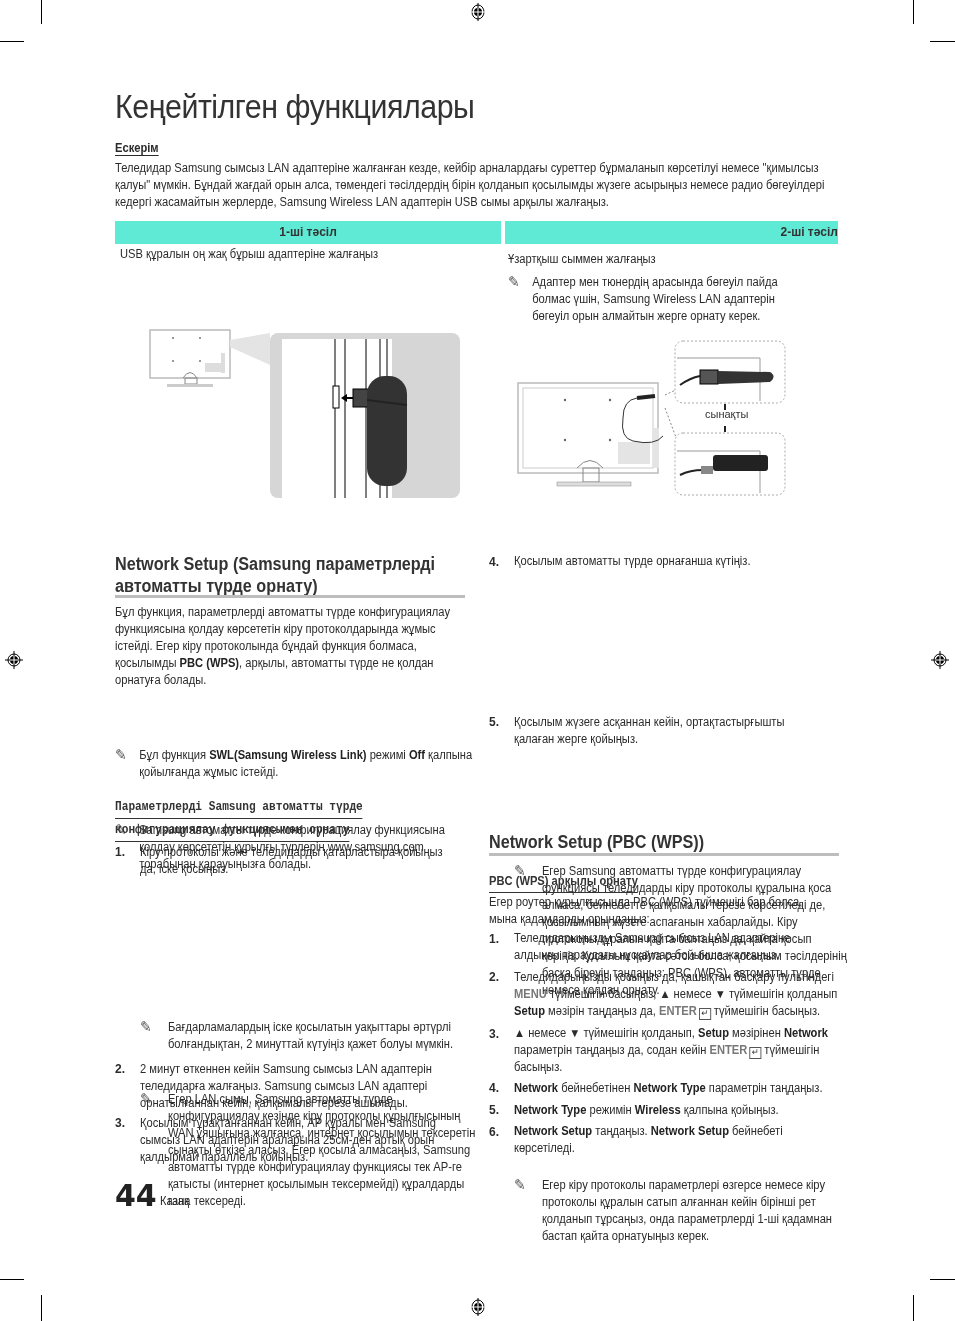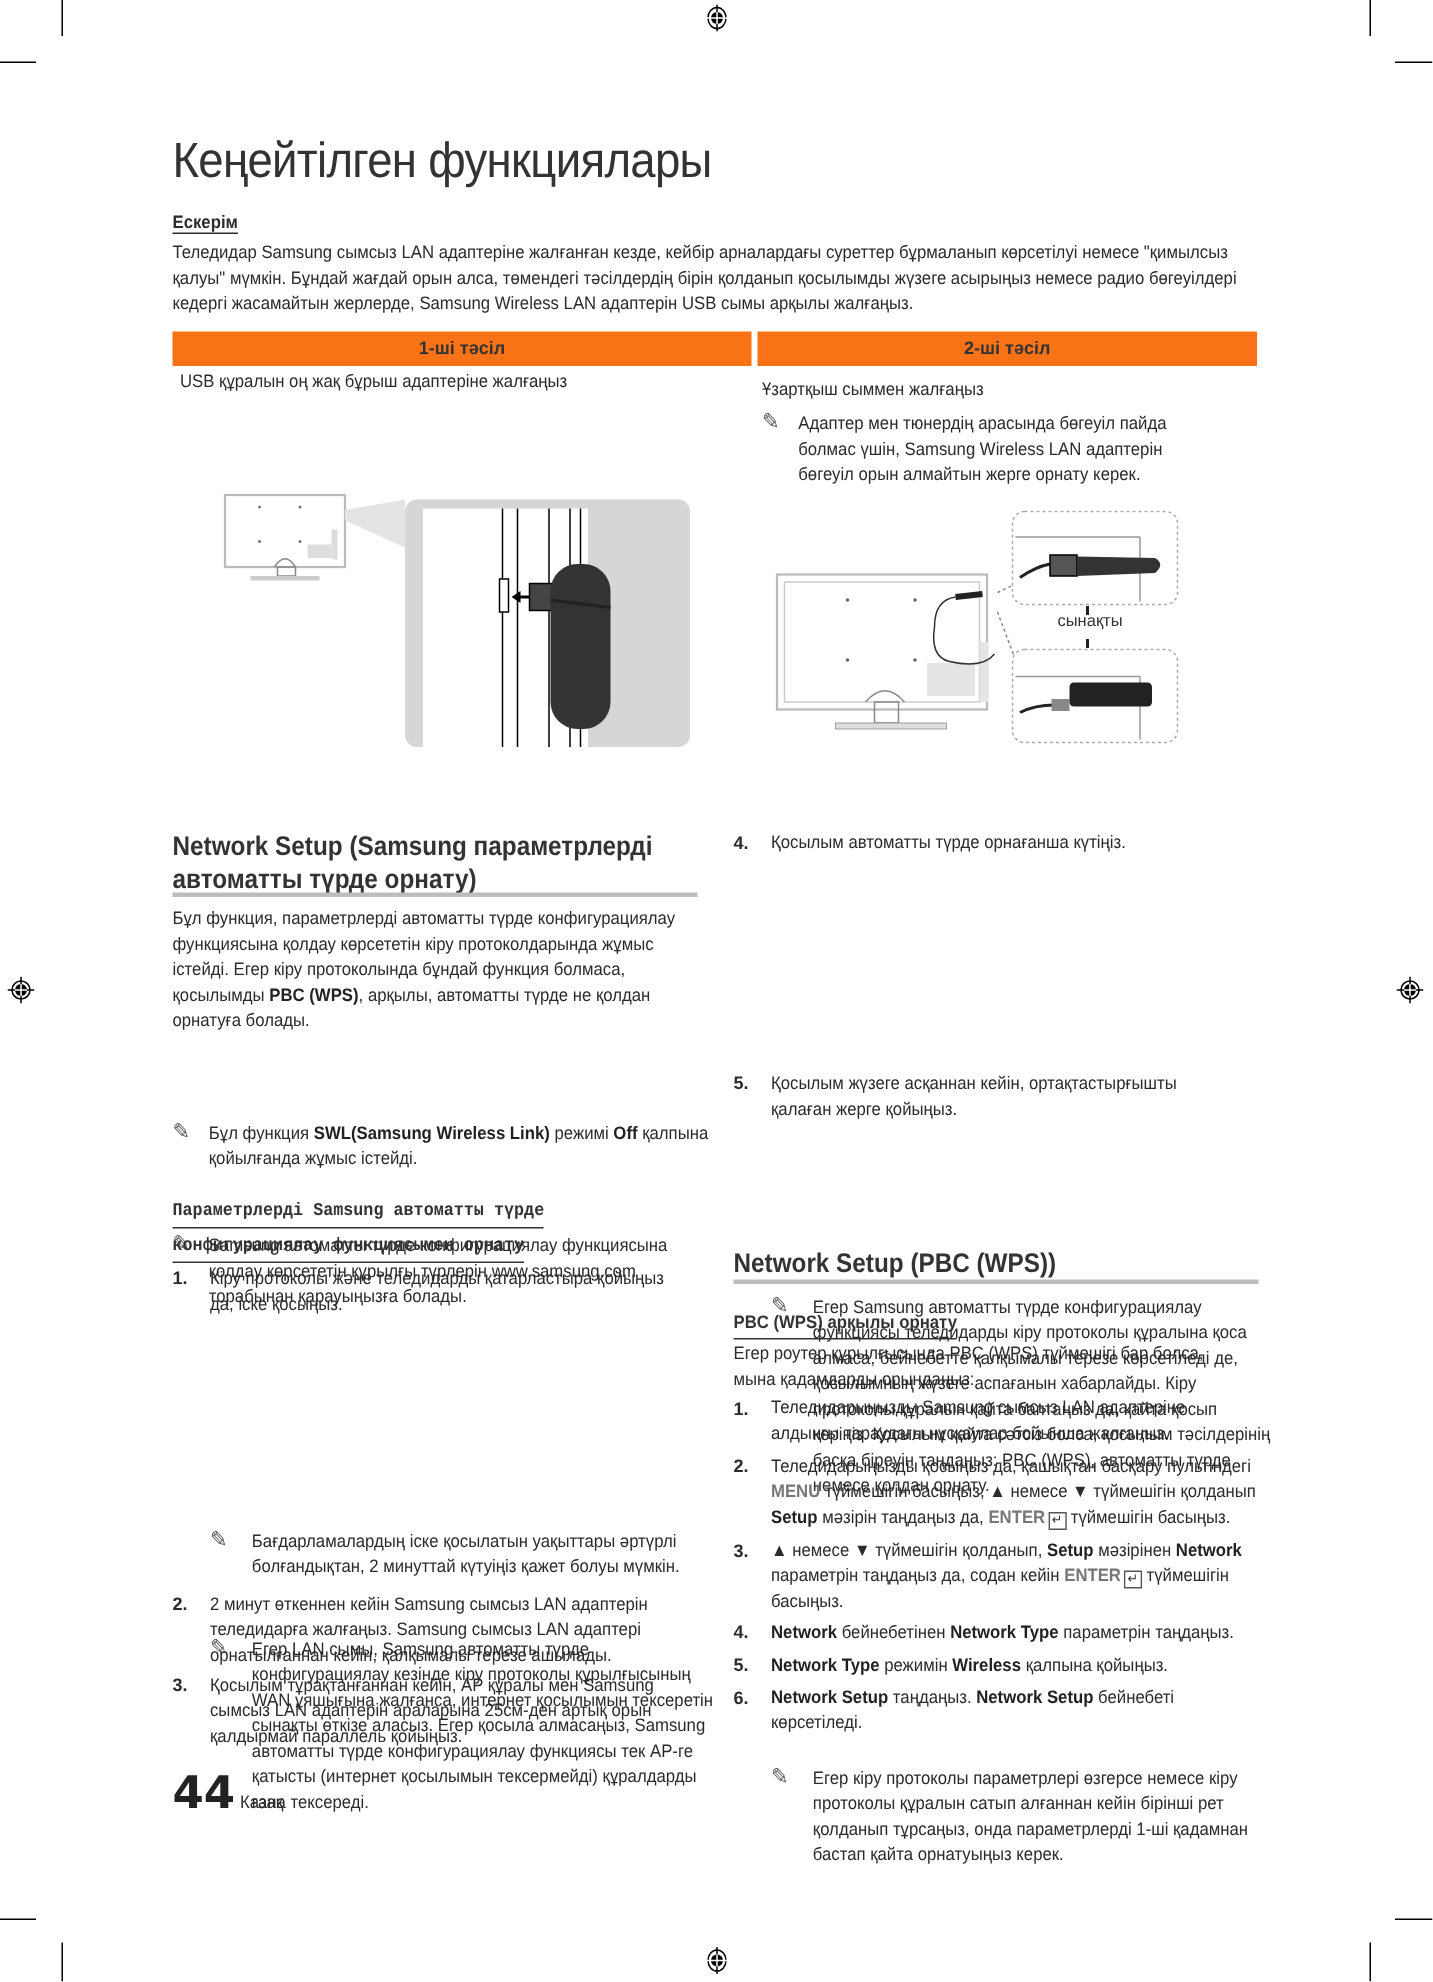--- a/index.html
+++ b/index.html
@@ -6,21 +6,21 @@
   body { width:955px; height:1321px; position:relative; overflow:hidden;
          font-family:"Liberation Sans", sans-serif; color:#2b2b2b; }
   .abs { position:absolute; }
   .crop-v { position:absolute; width:1px; background:#000; }
   .crop-h { position:absolute; height:1px; background:#000; }
   .reg { position:absolute; width:18px; height:18px; }
   .title { left:115px; top:88px; font-size:33px; font-weight:normal; color:#333;
            letter-spacing:-0.5px; transform:scaleX(0.92); transform-origin:left top; margin:0; }
   .small { font-size:12px; line-height:17px; transform:scaleX(0.93); transform-origin:left top; }
   .note-head { font-weight:bold; font-size:12px; text-decoration:underline; text-underline-offset:3px; }
-  .thead { position:absolute; top:221px; height:23px; background:#f97316; font-weight:bold;
+  .thead { position:absolute; top:221px; height:23px; background:#5eead4; font-weight:bold;
            font-size:12px; line-height:23px; text-align:center; color:#333; }
   .h2 { font-size:18px; font-weight:bold; line-height:22px; color:#333;
         transform:scaleX(0.9); transform-origin:left top; margin:0; }
   .h2rule { position:absolute; height:3px; background:#bdbdbd; }
   .sub { font-weight:bold; font-size:12px; line-height:22px; color:#333;
          border-bottom:1px solid #333; display:inline-block; transform:scaleX(0.93); transform-origin:left top; }
   .list-num { position:absolute; font-weight:bold; font-size:12px; }
   .pencil { display:inline-block; width:20px; font-size:15px; color:#555; }
   .note-row { position:relative; padding-left:26px; }
   .note-row .pencil { position:absolute; left:0; top:-1px; }
@@ -79,21 +79,21 @@
 <div class="abs" style="left:115px;top:140px;width:725px;">
   <div class="small" style="line-height:16px;">
     <span class="note-head">Ескерім</span>
   </div>
   <div class="small" style="margin-top:4px;width:780px;">Теледидар Samsung сымсыз LAN адаптеріне жалғанған кезде, кейбір арналардағы суреттер бұрмаланып көрсетілуі немесе "қимылсыз қалуы" мүмкін. Бұндай жағдай орын алса, төмендегі тәсілдердің бірін қолданып қосылымды жүзеге асырыңыз немесе радио бөгеуілдері кедергі жасамайтын жерлерде, Samsung Wireless LAN адаптерін USB сымы арқылы жалғаңыз.</div>
 </div>
 
 <div class="thead" style="left:115px;width:386px;">
   <span>1-ші тәсіл</span>
 </div>
-<div class="thead" style="left:505px;width:333px;">
+<div class="thead" style="left:505px;width:333px;text-align:right;">
   <span>2-ші тәсіл</span>
 </div>
 <div class="abs small" style="left:120px;top:246px;">USB құралын оң жақ бұрыш адаптеріне жалғаңыз</div>
 <div class="abs small" style="left:508px;top:251px;">Ұзартқыш сыммен жалғаңыз</div>
 <div class="abs small note-row" style="left:508px;top:274px;width:300px;">
   <span class="pencil">✎</span>
   <span>Адаптер мен тюнердің арасында бөгеуіл пайда болмас үшін, Samsung Wireless LAN адаптерін бөгеуіл орын алмайтын жерге орнату керек.</span>
 </div>
 
 <svg class="abs" style="left:145px;top:325px;" width="320" height="175" viewBox="0 0 320 175">

